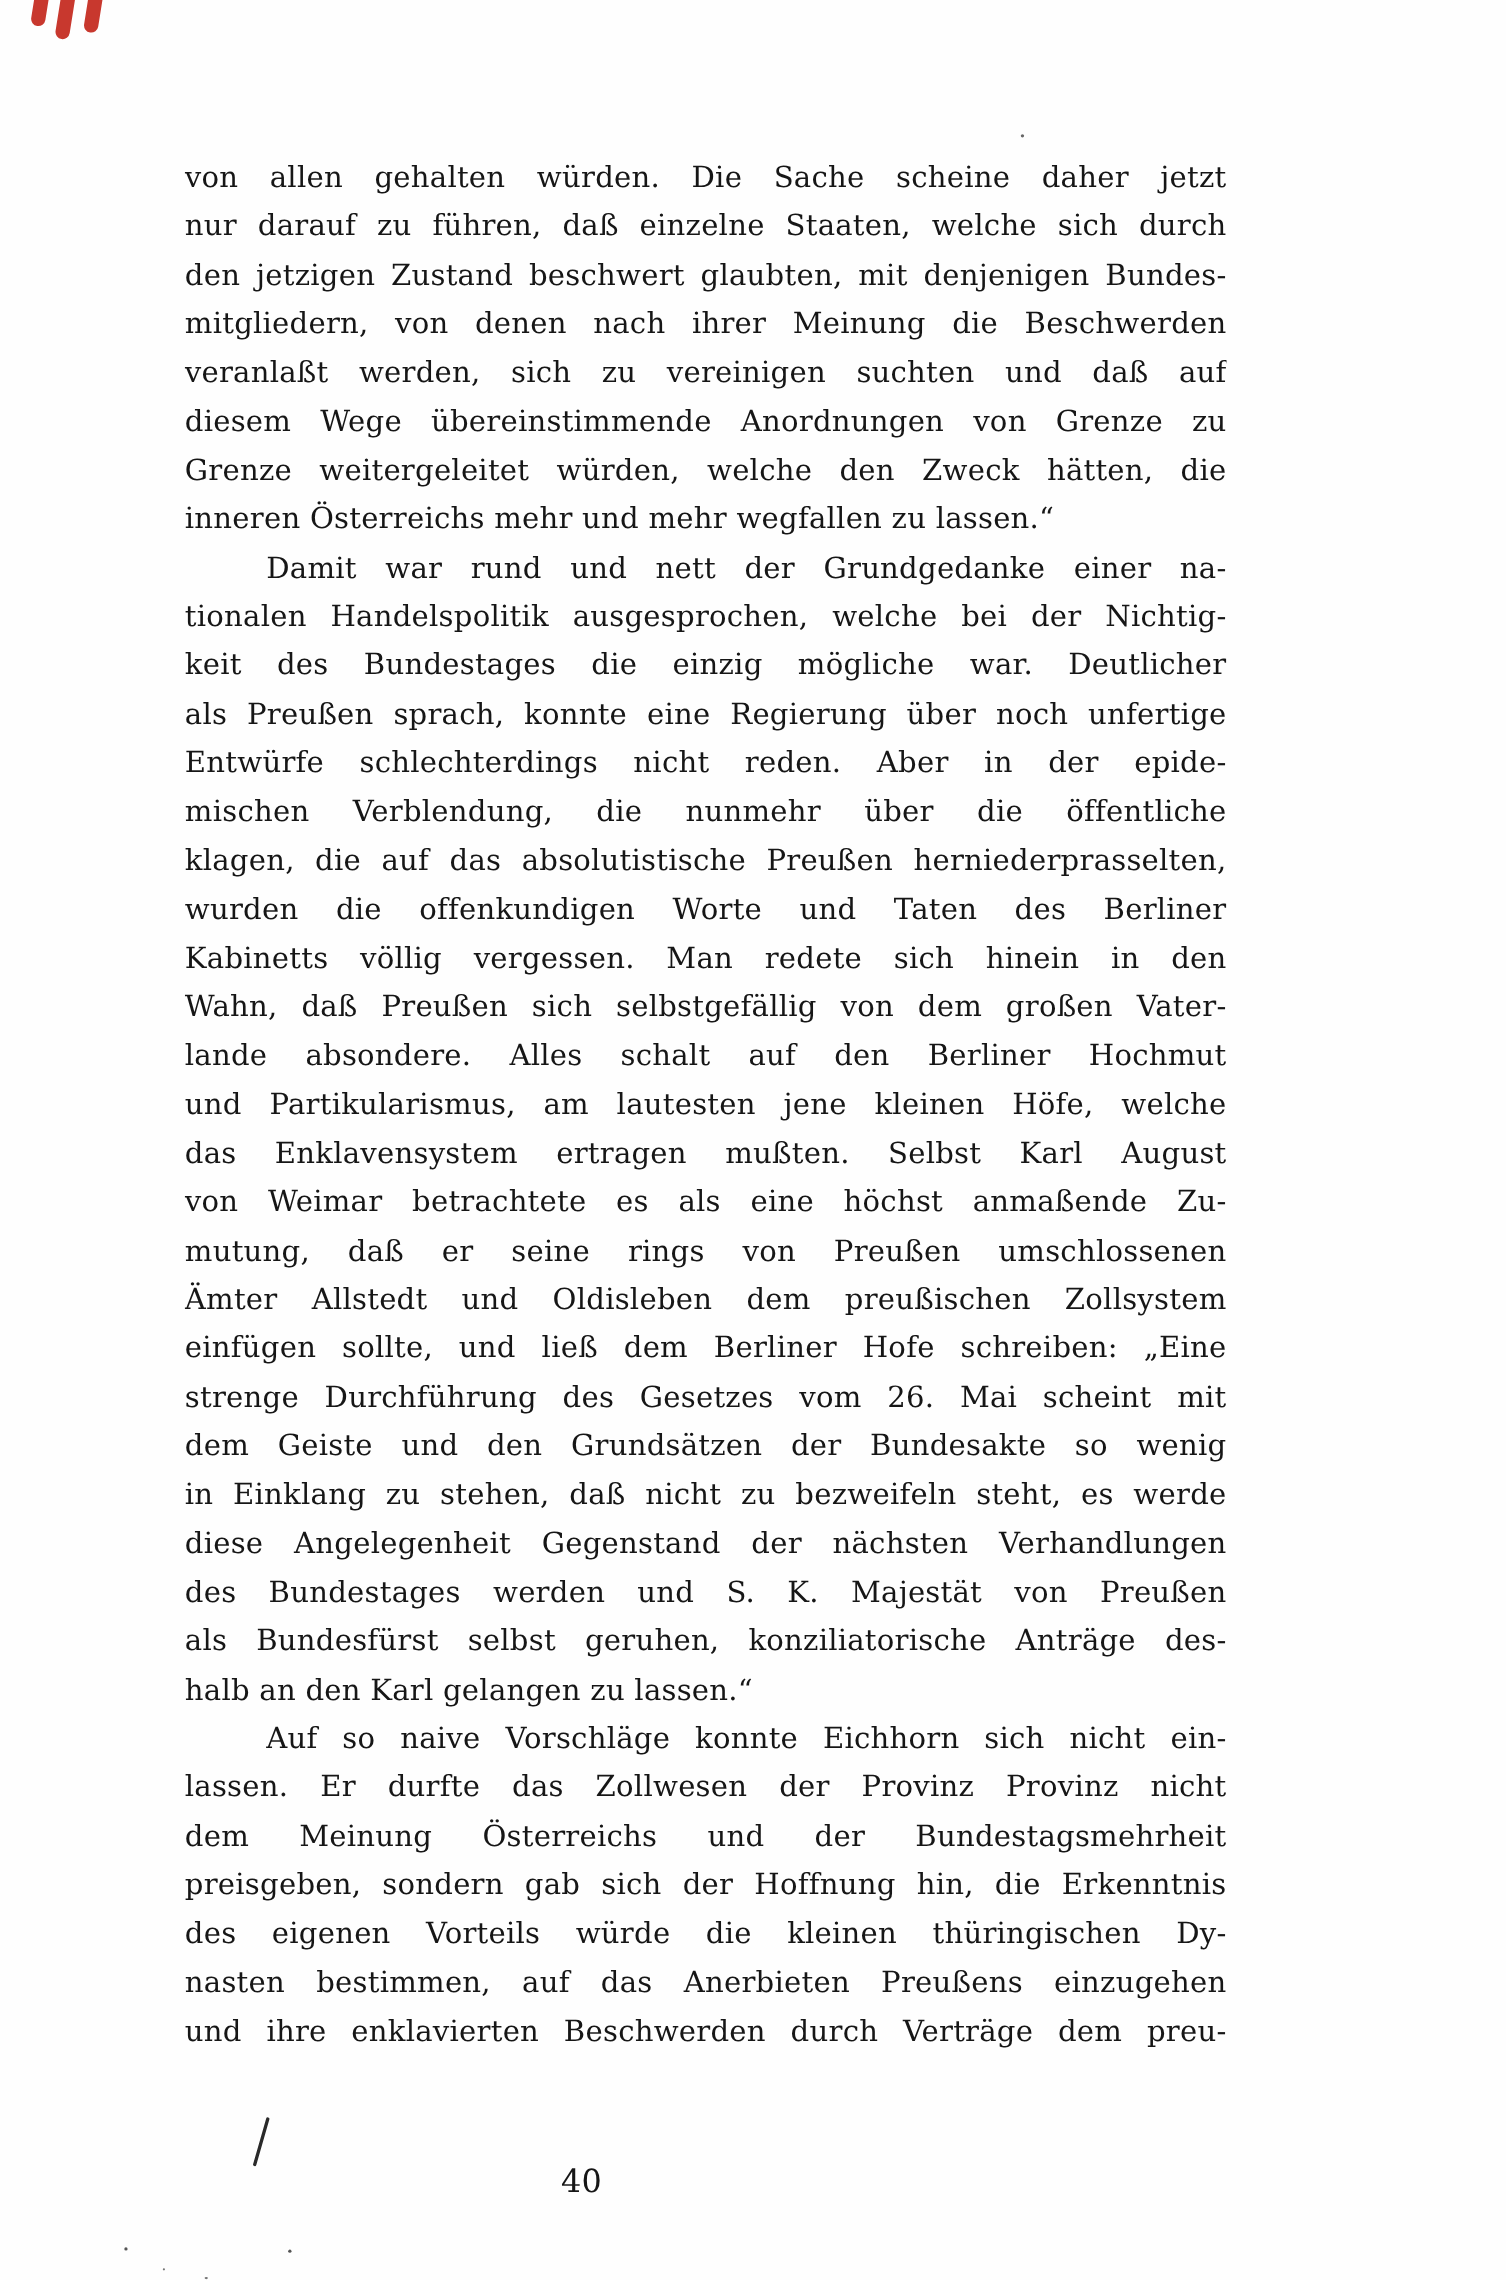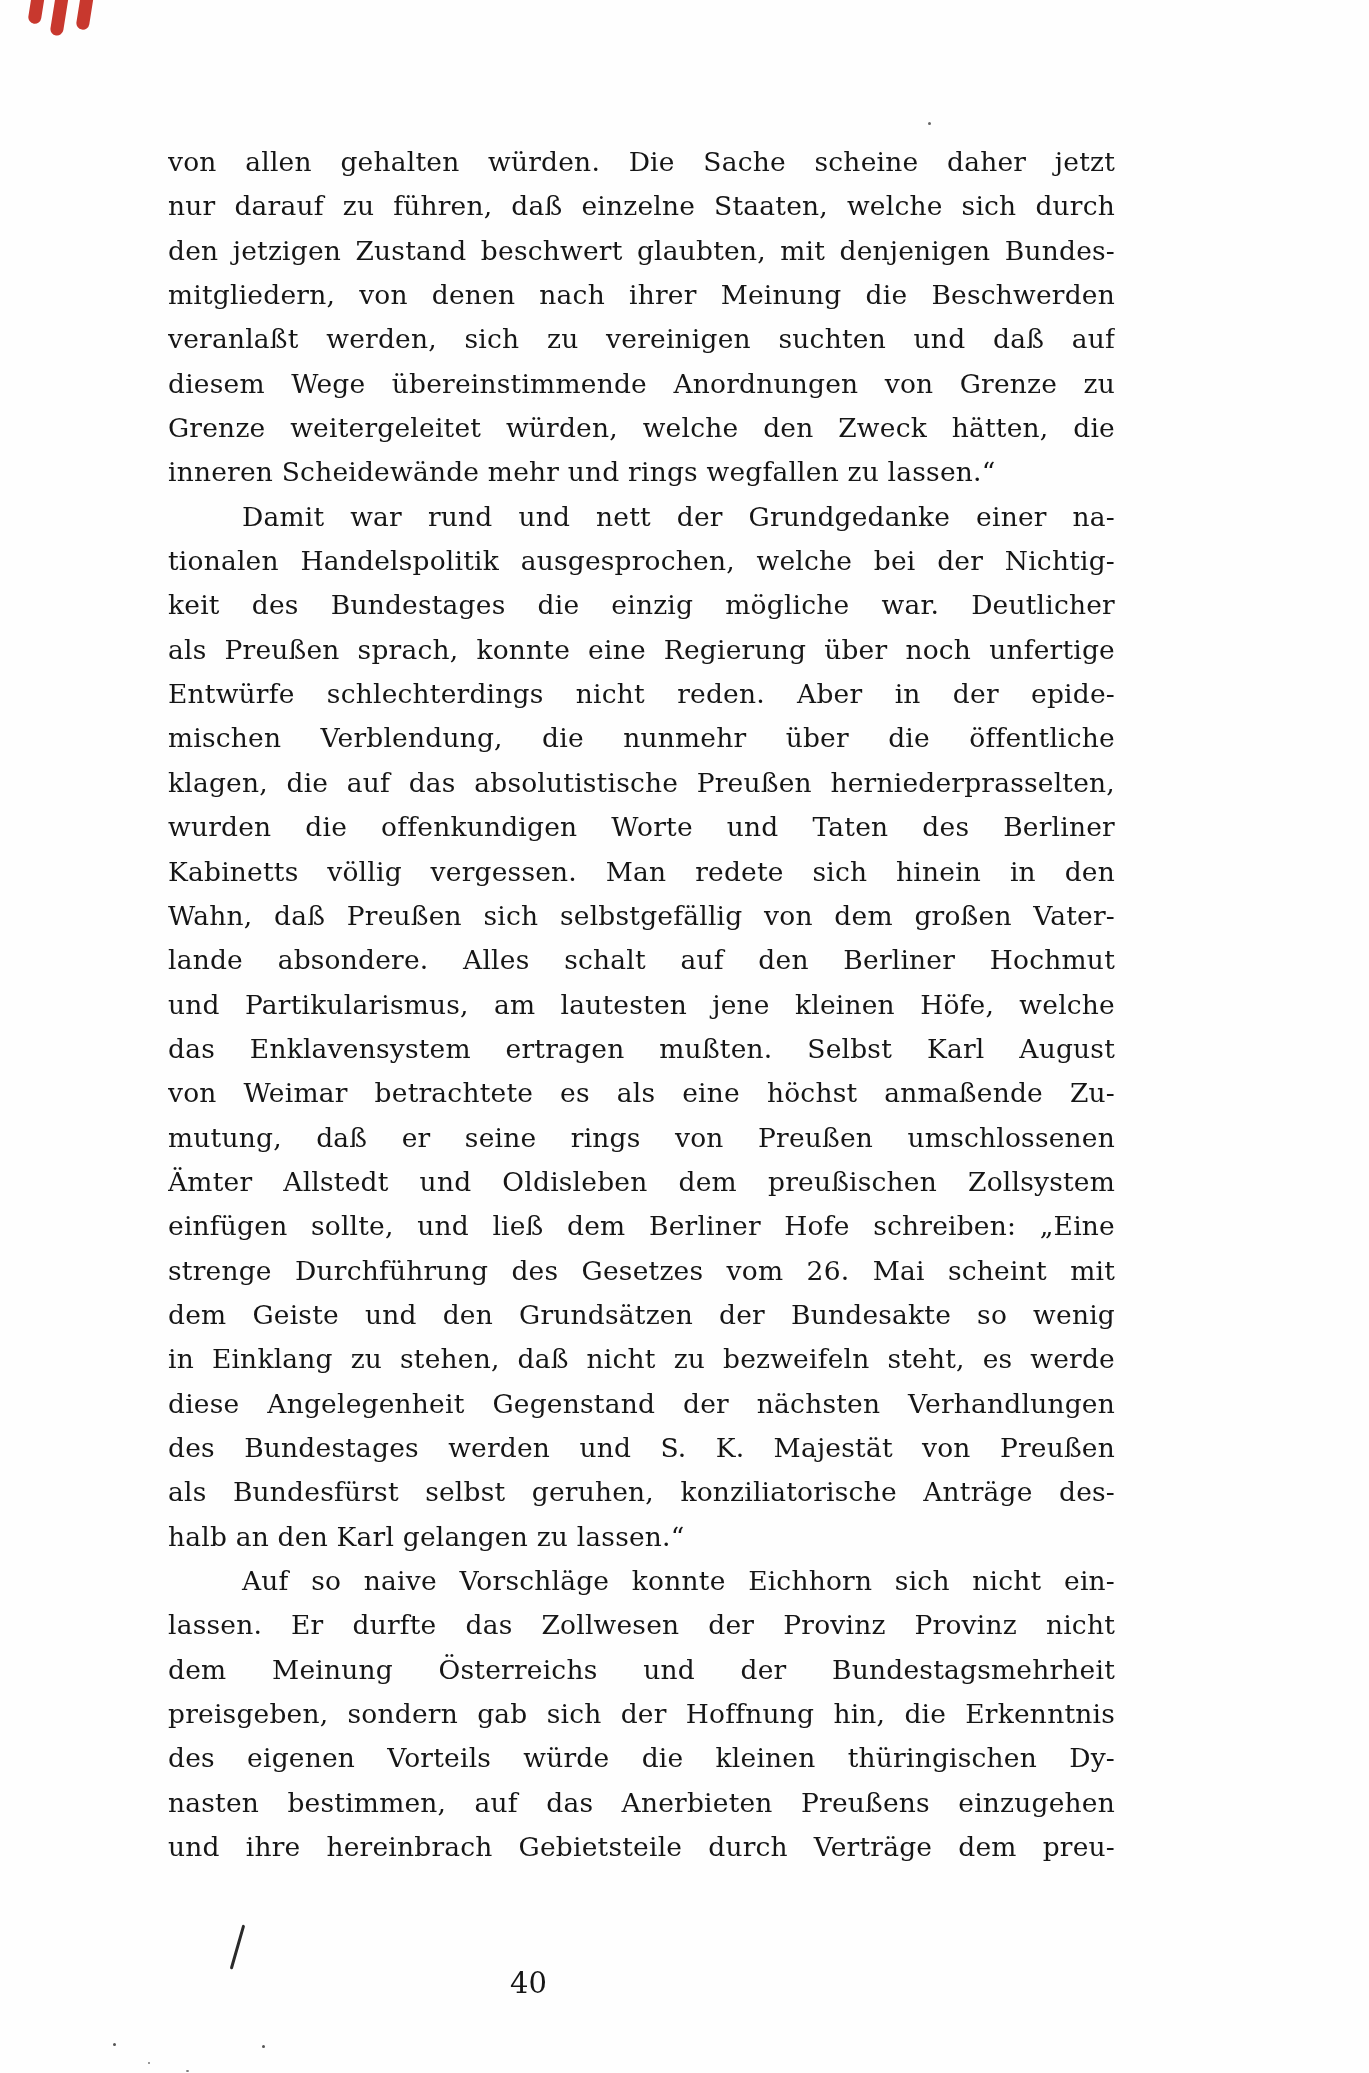--- a/index.html
+++ b/index.html
@@ -85,21 +85,21 @@
   </div>
 
   <div class="text-block">
       <div class="line">von allen gehalten würden.  Die Sache scheine daher jetzt</div>
       <div class="line">nur darauf zu führen, daß einzelne Staaten, welche sich durch</div>
       <div class="line">den jetzigen Zustand beschwert glaubten, mit denjenigen Bundes-</div>
       <div class="line">mitgliedern, von denen nach ihrer Meinung die Beschwerden</div>
       <div class="line">veranlaßt werden, sich zu vereinigen suchten und daß auf</div>
       <div class="line">diesem Wege übereinstimmende Anordnungen von Grenze zu</div>
       <div class="line">Grenze weitergeleitet würden, welche den Zweck hätten, die</div>
-      <div class="line ragged">inneren Scheidewände mehr und rings wegfallen zu lassen.“</div>
+      <div class="line ragged">inneren Österreichs mehr und mehr wegfallen zu lassen.“</div>
       <div class="line indent">Damit war rund und nett der Grundgedanke einer na-</div>
       <div class="line">tionalen Handelspolitik ausgesprochen, welche bei der Nichtig-</div>
       <div class="line">keit des Bundestages die einzig mögliche war.  Deutlicher</div>
       <div class="line">als Preußen sprach, konnte eine Regierung über noch unfertige</div>
       <div class="line">Entwürfe schlechterdings nicht reden.  Aber in der epide-</div>
       <div class="line">mischen Verblendung, die nunmehr über die öffentliche</div>
       <div class="line">klagen, die auf das absolutistische Preußen herniederprasselten,</div>
       <div class="line">wurden die offenkundigen Worte und Taten des Berliner</div>
       <div class="line">Kabinetts völlig vergessen.  Man redete sich hinein in den</div>
       <div class="line">Wahn, daß Preußen sich selbstgefällig von dem großen Vater-</div>
@@ -116,21 +116,21 @@
       <div class="line">diese Angelegenheit Gegenstand der nächsten Verhandlungen</div>
       <div class="line">des Bundestages werden und S. K. Majestät von Preußen</div>
       <div class="line">als Bundesfürst selbst geruhen, konziliatorische Anträge des-</div>
       <div class="line ragged">halb an den Karl gelangen zu lassen.“</div>
       <div class="line indent">Auf so naive Vorschläge konnte Eichhorn sich nicht ein-</div>
       <div class="line">lassen.  Er durfte das Zollwesen der Provinz Provinz nicht</div>
       <div class="line">dem Meinung Österreichs und der Bundestagsmehrheit</div>
       <div class="line">preisgeben, sondern gab sich der Hoffnung hin, die Erkenntnis</div>
       <div class="line">des eigenen Vorteils würde die kleinen thüringischen Dy-</div>
       <div class="line">nasten bestimmen, auf das Anerbieten Preußens einzugehen</div>
-      <div class="line">und ihre hereinbrach Gebietsteile durch Verträge dem preu-</div>
+      <div class="line">und ihre enklavierten Beschwerden durch Verträge dem preu-</div>
     </div>
 
   <div class="hand-slash"></div>
 
   <div class="page-number">40</div>
 
   <span class="speck k1"></span>
   <span class="speck k2"></span>
   <span class="speck k3"></span>
   <span class="speck k4"></span>

